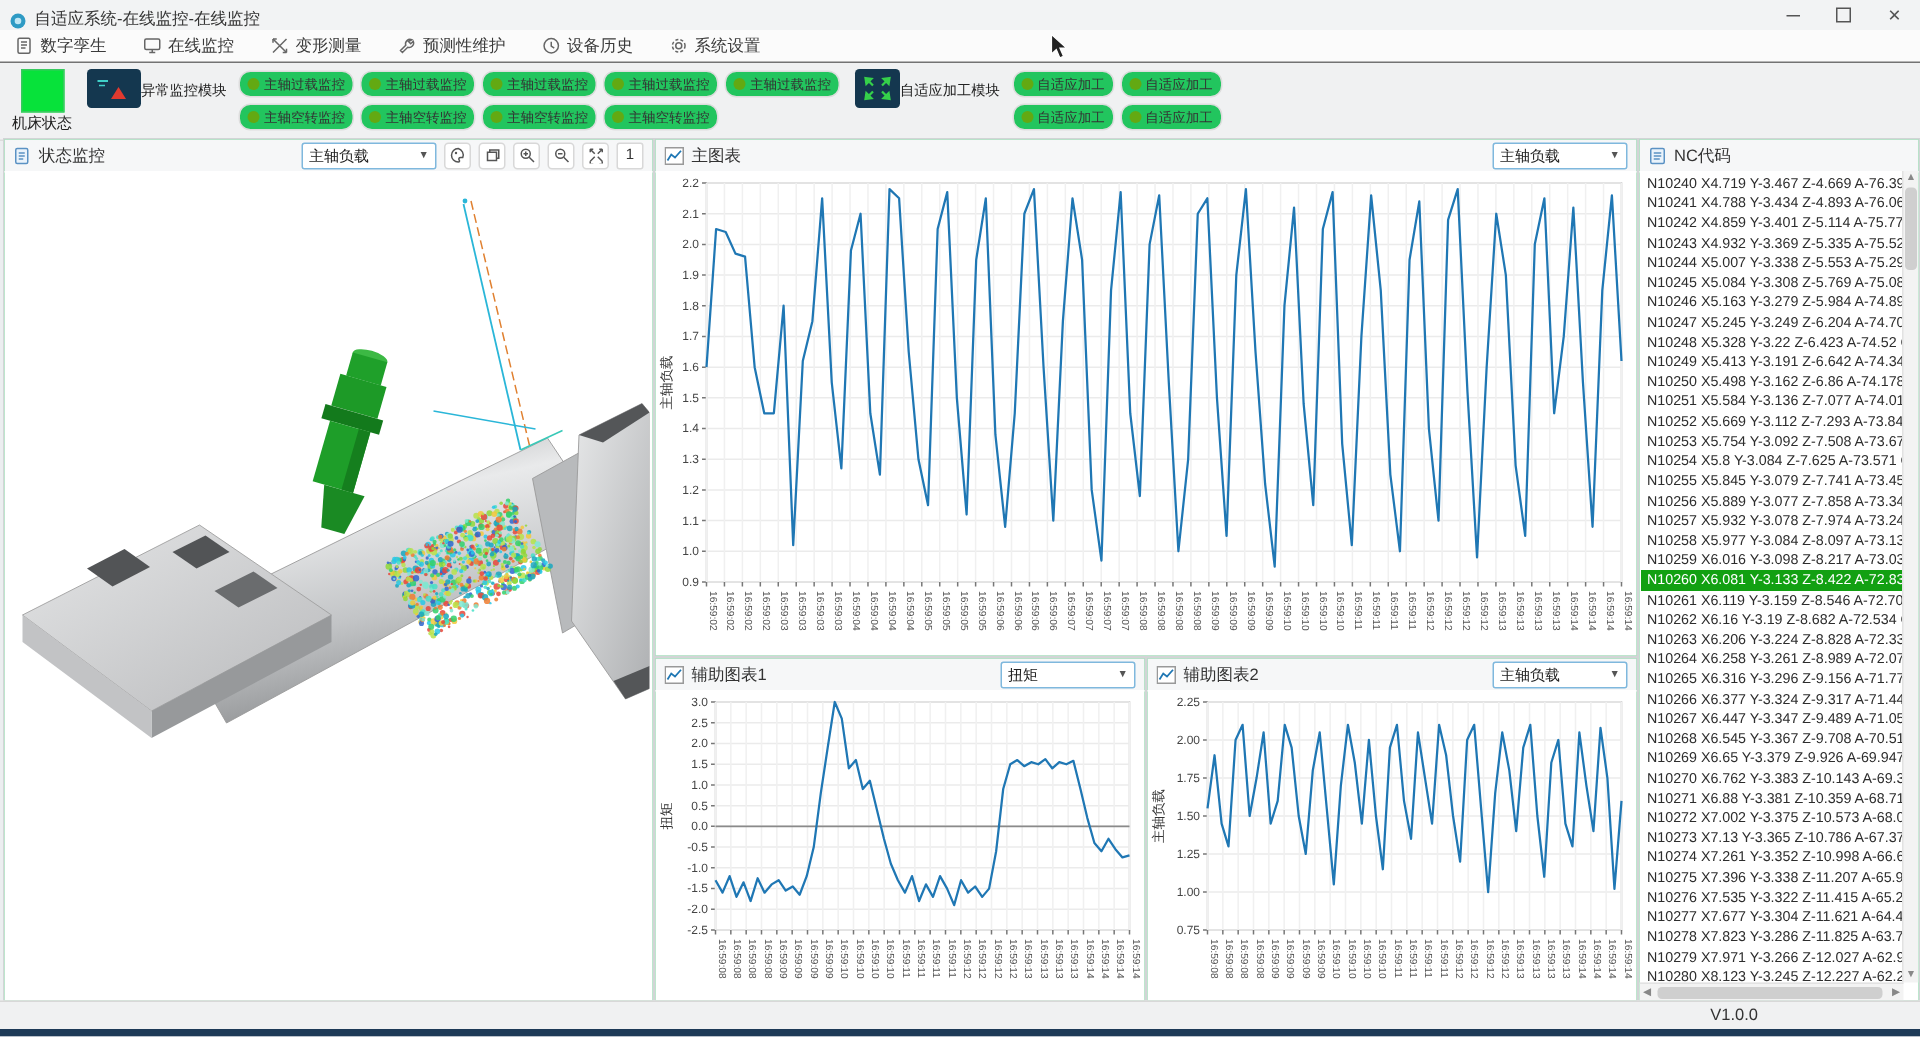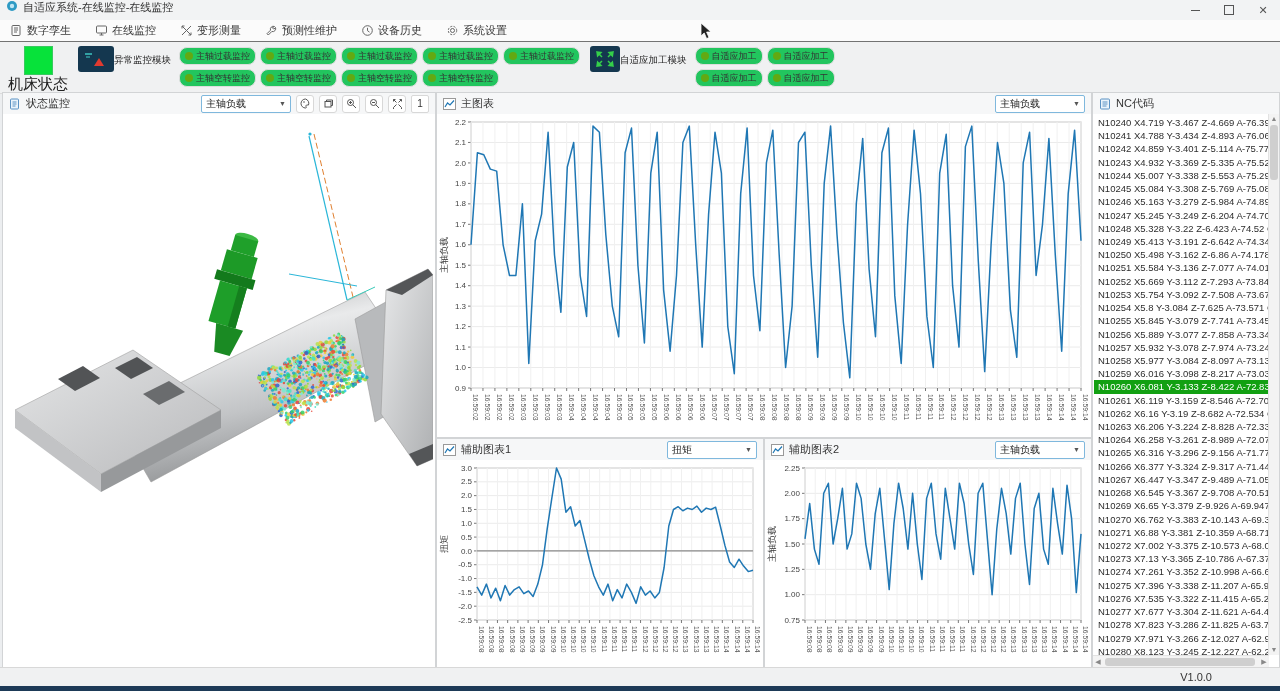--- a/index.html
+++ b/index.html
@@ -1,35 +1,35 @@
 <!DOCTYPE html>
 <html><head>
 <meta charset="utf-8">
 <style>
   html,body{margin:0;padding:0}
   body{width:1280px;height:691px;position:relative;overflow:hidden;
        font-family:"Liberation Sans","DejaVu Sans",sans-serif;background:#eceef0;color:#333}
   
   .titlebar{position:absolute;left:0;top:0;right:0;height:20px;background:#f2f3f4;
-            display:flex;align-items:flex-start;padding-left:6px;font-size:11px;border-bottom:1px solid #e8e8e8}
+            display:flex;align-items:flex-end;padding-left:6px;font-size:11px;border-bottom:1px solid #e8e8e8}
   .titlebar .app-icon{width:12px;height:12px;margin-right:5px;flex:0 0 auto}
   .win-controls{margin-left:auto;display:flex;height:100%}
   .win-btn{width:34px;display:flex;align-items:center;justify-content:center;color:#555;font-size:11px}
   .win-btn .bar{width:9px;height:1px;background:#555}
   .win-btn .sq{width:8px;height:8px;border:1px solid #555}
   .menubar{position:absolute;left:0;top:20px;right:0;height:21px;background:#fbfbfb;
            border-bottom:7px solid #737373;display:flex;align-items:center;gap:24px;padding-left:10px;font-size:11px}
   .menu-item{display:flex;align-items:center;gap:4px;color:#3a3a3a}
   .menubar svg{display:block}
   
   .toolbar{position:absolute;left:0;top:42px;right:0;height:48px;background:#f0f1f2;
            border-bottom:1px solid #dcdcdc;display:flex;align-items:flex-start;padding:3px 0 0 8px;font-size:10px}
   .machine-block{display:flex;flex-direction:column;align-items:center;margin-right:10px}
   .machine-square{width:27px;height:27px;background:#07e23a;border:1px solid #38c95f;margin-top:1px}
-  .machine-label{margin-top:0;font-size:15px;color:#222}
+  .machine-label{margin-top:0;font-size:10px;color:#222}
   .info-col{display:flex;flex-direction:column;gap:2px;margin-right:14px}
   .info-box{background:#fff;border:1px solid #d5d5d5;border-radius:2px;height:16px;line-height:16px;
             padding:0 6px;font-size:10px;color:#222;width:140px;white-space:nowrap;overflow:hidden}
   .module-block{display:flex;flex-direction:row;align-items:center;margin:1px 8px 0 0}
   .module-icon{width:36px;height:26px;border-radius:3px;background:#14374f;display:flex;align-items:center;justify-content:center}
   .module-label{font-size:9.5px;margin-top:2px;color:#222;white-space:nowrap}
   .btn-grid{display:flex;flex-direction:column;gap:4px;margin:2px 10px 0 0}
   .btn-row{display:flex;gap:4px}
   .mon-btn{display:flex;align-items:center;gap:3px;background:#22c55e;border:1px solid #ddd;border-radius:8px;
            padding:1px 5px;height:14px;font-size:9px;color:#333;white-space:nowrap}
@@ -61,21 +61,21 @@
   .vscroll .thumb{position:absolute;top:11px;left:1px;width:8px;height:55px;background:#cfcfcf;border-radius:3px}
   .vscroll .up,.vscroll .dn{position:absolute;left:0;width:10px;height:10px;font-size:7px;color:#888;text-align:center;line-height:10px}
   .vscroll .dn{bottom:0}
   .hscroll{position:absolute;left:0;right:10px;bottom:0;height:11px;background:#f3f3f3;border-top:1px solid #e2e2e2}
   .hscroll .thumb{position:absolute;left:12px;right:14px;top:1.5px;height:8px;background:#cfcfcf;border-radius:3px}
   .hscroll .lf,.hscroll .rt{position:absolute;top:0;width:10px;height:11px;font-size:7px;color:#888;text-align:center;line-height:11px}
   .hscroll .rt{right:0}
   
   .statusbar{position:absolute;left:0;right:0;bottom:5px;height:18px;background:#f0f1f2;
              border-top:1px solid #d8d8d8;font-size:11px;display:flex;align-items:center;justify-content:flex-end}
-  .statusbar span{margin-right:68px}
+  .statusbar span{margin-right:108px}
   .bottom-strip{position:absolute;left:0;right:0;bottom:0;height:5px;background:#1d3a57}
   .cursor{position:absolute;left:700px;top:22px;pointer-events:none}
   svg text{font-family:"Liberation Sans","DejaVu Sans",sans-serif}
 </style>
 </head>
 <body>
 
 <div class="titlebar">
   <svg class="app-icon" viewBox="0 0 12 12">
       <circle cx="6" cy="6" r="5" fill="#2e9ac4"></circle>

